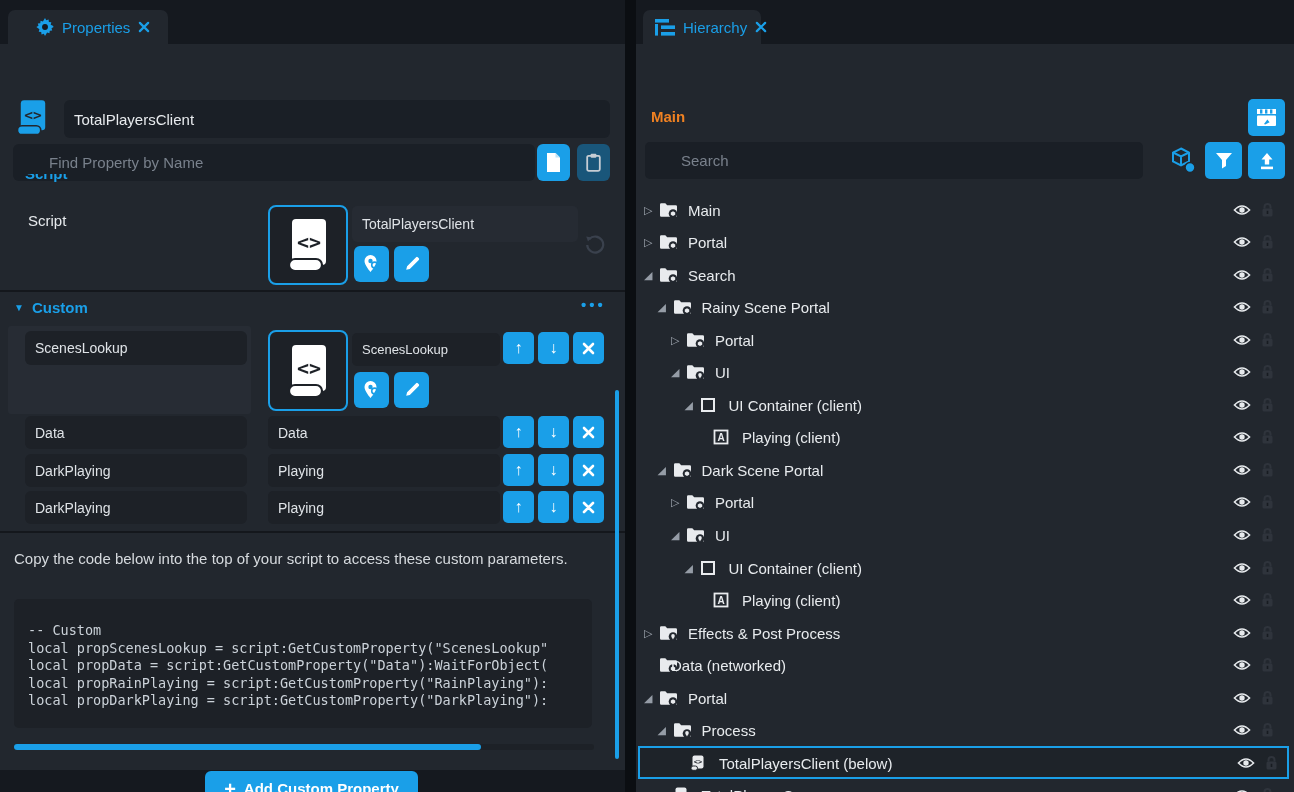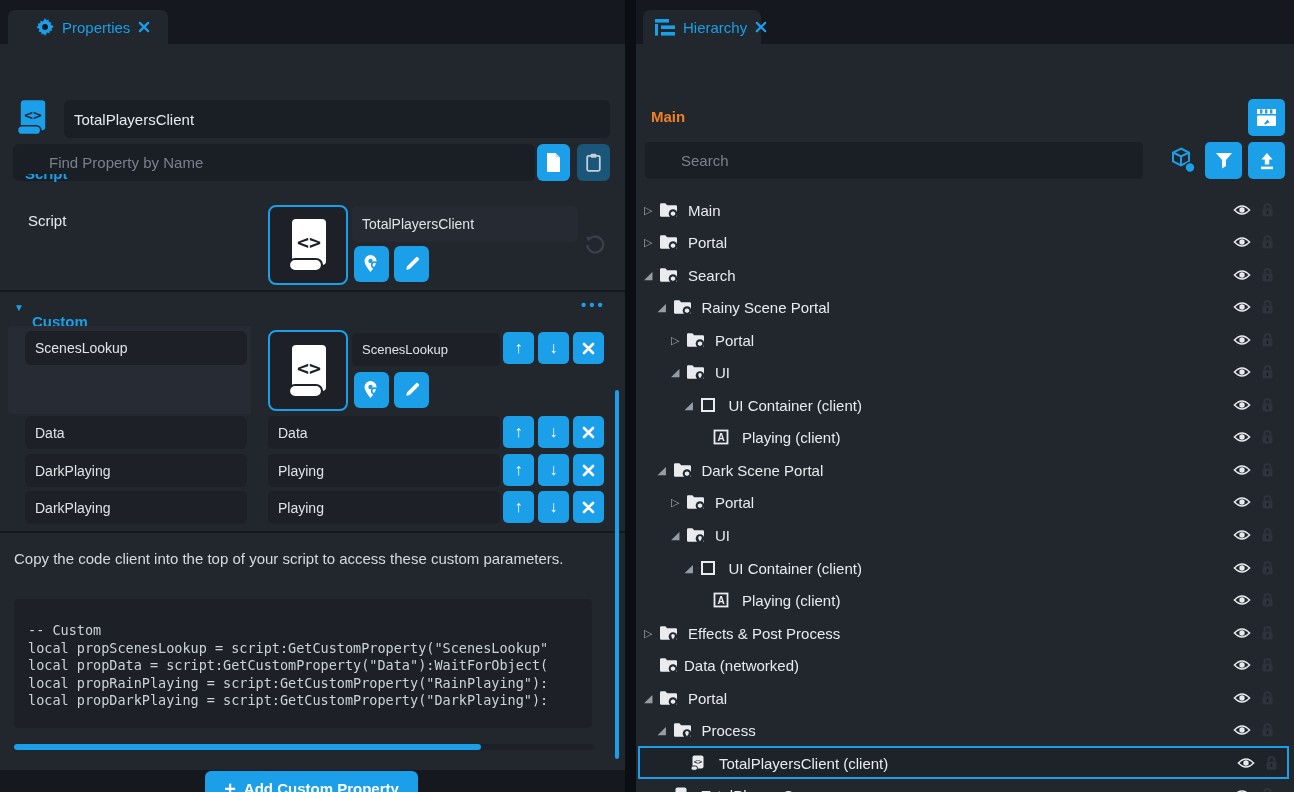--- a/index.html
+++ b/index.html
@@ -149,21 +149,21 @@
     <span class="resetic" style="left:584px;top:191px;">
       <svg width="21" height="21" viewBox="0 0 21 21">
           <path d="M5.2 4.2A8 8 0 1 1 3.2 10" fill="none" stroke="#3a414d" stroke-width="2.2"></path>
           <path d="M2.2 1.6l5.4 1-3.6 4z" fill="#3a414d"></path>
         </svg>
     </span>
 
     <div class="hr" style="top:246px;"></div>
 
     <span class="caret" style="left:14px;top:258px;">▼</span>
-    <span class="sechdr" style="left:32px;top:269px;text-align:right;">Custom</span>
+    <span class="sechdr" style="left:32px;top:255px;text-align:right;">Custom</span>
     <span class="dots" style="left:581px;top:252px;">•••</span>
 
     <div class="hl-block"></div>
     <div class="vfield" style="left:25px;top:287px;width:222px;height:34px;border-radius:6px;">ScenesLookup</div>
     <div class="abox" style="left:268px;top:286px;width:80px;height:81px;">
       <span style="display:flex;">
         <svg width="52" height="58" viewBox="0 0 52 58">
             <rect x="10" y="3" width="34" height="46" rx="4" fill="#fff"></rect>
             <rect x="7" y="43" width="33" height="12" rx="6" fill="#fff" stroke="#1d2127" stroke-width="2.2"></rect>
             <text x="27" y="33" font-size="20" font-weight="bold" fill="#1d2127" text-anchor="middle" font-family="DejaVu Sans Mono,monospace">&lt;&gt;</text>
@@ -251,21 +251,21 @@
               <svg width="13" height="13" viewBox="0 0 13 13">
                 <path d="M2 2L11 11M11 2L2 11" stroke="#fff" stroke-width="2.6" stroke-linecap="round"></path>
               </svg>
             </span>
           </div>
         </div>
       </div>
 
     <div class="hr" style="top:487px;"></div>
 
-    <div class="hint">Copy the code client into the top of your script to access these custom parameters.</div>
+    <div class="hint">Copy the code below into the top of your script to access these custom parameters.</div>
 
     <pre id="code-block">-- Custom
 local propScenesLookup = script:GetCustomProperty("ScenesLookup"
 local propData = script:GetCustomProperty("Data"):WaitForObject(
 local propRainPlaying = script:GetCustomProperty("RainPlaying"):
 local propDarkPlaying = script:GetCustomProperty("DarkPlaying"):</pre>
 
     <div class="hsb-track">
       <div class="hsb-thumb"></div>
     </div>
@@ -678,21 +678,21 @@
           </span>
         </div>
         <div class="trow" style="top: 604.7px;">
           <span class="ticon" style="left:23px">
             <svg width="19" height="16" viewBox="0 0 19 16">
               <path d="M1 2.4q0-1.2 1.2-1.2h4.1l1.9 2h8.6q1.2 0 1.2 1.2v9.2q0 1.2-1.2 1.2H2.2Q1 14.8 1 13.6z" fill="#e9ebee"></path>
               <circle cx="14" cy="11.6" r="4.3" fill="#22272e"></circle>
               <path d="M14 9.2l2.2 1.2v2.4L14 14l-2.2-1.2v-2.4z" fill="#e9ebee"></path>
             </svg>
           </span>
-          <span class="tlabel" style="left:48px">Data (networked)</span>
+          <span class="tlabel" style="left:35px">Data (networked)</span>
           <span class="eye">
             <svg width="18" height="13" viewBox="0 0 18 13">
               <path d="M1.5 6.5Q9 -1.5 16.5 6.5 9 14.5 1.5 6.5Z" fill="none" stroke="#e6e9ec" stroke-width="1.7"></path>
               <circle cx="9" cy="6.5" r="2.7" fill="#e6e9ec"></circle>
             </svg>
           </span>
           <span class="lockic">
             <svg width="13" height="15" viewBox="0 0 13 15">
               <path d="M3.5 6V4.5a3 3 0 0 1 6 0V6" fill="none" stroke="#2f343c" stroke-width="2"></path>
               <rect x="1.5" y="6" width="10" height="8" rx="1.5" fill="#2f343c"></rect>
@@ -750,21 +750,21 @@
           </span>
         </div>
         <div class="trow sel" style="top: 702.35px;">
           <span class="ticon" style="left:50px">
             <svg width="15" height="17" viewBox="0 0 15 17">
               <rect x="2.5" y="1" width="11" height="13" rx="2" fill="#e9ebee"></rect>
               <text x="8" y="9.5" text-anchor="middle" font-size="7" font-weight="bold" fill="#22272e" font-family="DejaVu Sans Mono,monospace">&lt;&gt;</text>
               <rect x="1" y="11.5" width="6.5" height="4.3" rx="2.1" fill="#e9ebee" stroke="#22272e"></rect>
             </svg>
           </span>
-          <span class="tlabel" style="left:79px">TotalPlayersClient (client)</span>
+          <span class="tlabel" style="left:79px">TotalPlayersClient (below)</span>
           <span class="eye">
             <svg width="18" height="13" viewBox="0 0 18 13">
               <path d="M1.5 6.5Q9 -1.5 16.5 6.5 9 14.5 1.5 6.5Z" fill="none" stroke="#e6e9ec" stroke-width="1.7"></path>
               <circle cx="9" cy="6.5" r="2.7" fill="#e6e9ec"></circle>
             </svg>
           </span>
           <span class="lockic">
             <svg width="13" height="15" viewBox="0 0 13 15">
               <path d="M3.5 6V4.5a3 3 0 0 1 6 0V6" fill="none" stroke="#2f343c" stroke-width="2"></path>
               <rect x="1.5" y="6" width="10" height="8" rx="1.5" fill="#2f343c"></rect>

